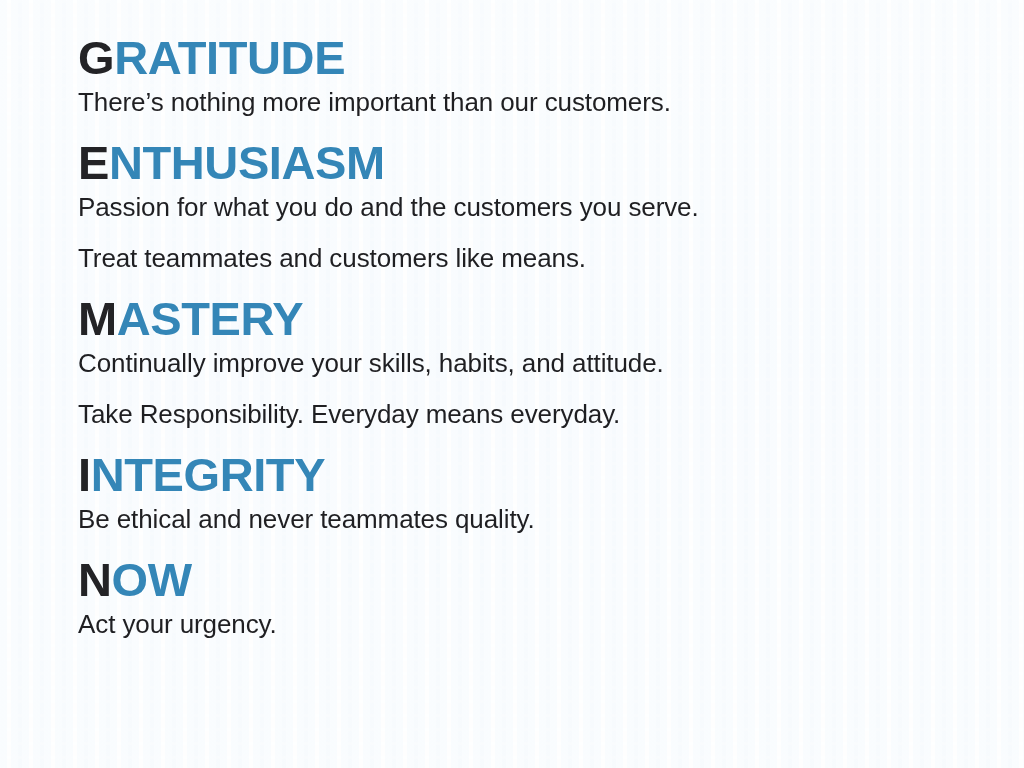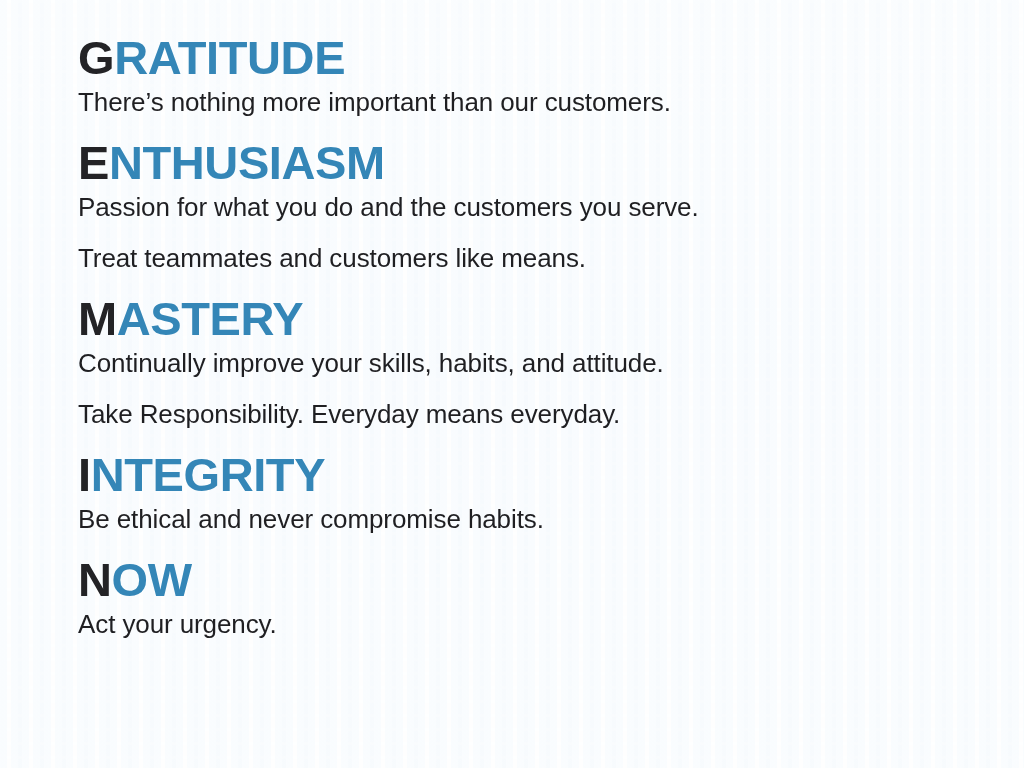--- a/index.html
+++ b/index.html
@@ -121,21 +121,21 @@
         <div class="value-heading"><span class="lead">M</span><span class="rest">ASTERY</span></div>
         <p class="value-sub">Continually improve your skills, habits, and attitude.</p>
       </div>
 
       <div class="value-block">
         <p class="value-sub">Take Responsibility. Everyday means everyday.</p>
       </div>
 
       <div class="value-block">
         <div class="value-heading"><span class="lead">I</span><span class="rest">NTEGRITY</span></div>
-        <p class="value-sub">Be ethical and never compromise habits.</p>
+        <p class="value-sub">Be ethical and never teammates quality.</p>
       </div>
 
       <div class="value-block">
         <div class="value-heading"><span class="lead">N</span><span class="rest">OW</span></div>
         <p class="value-sub">Act your urgency.</p>
       </div>
 
     </div>
 
   </div>

